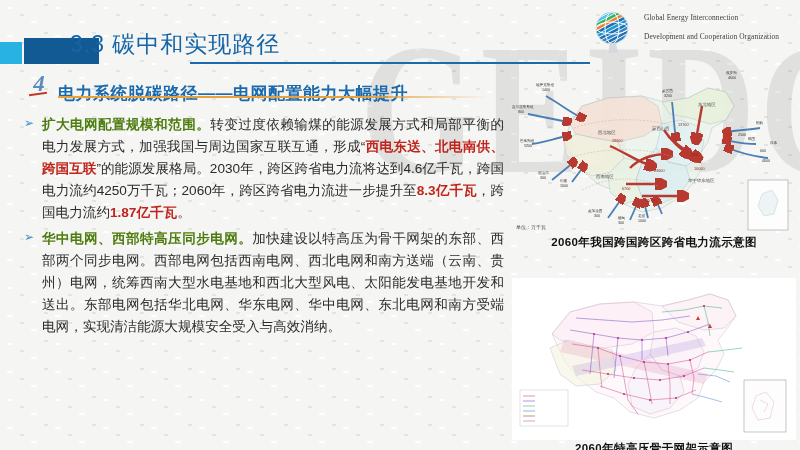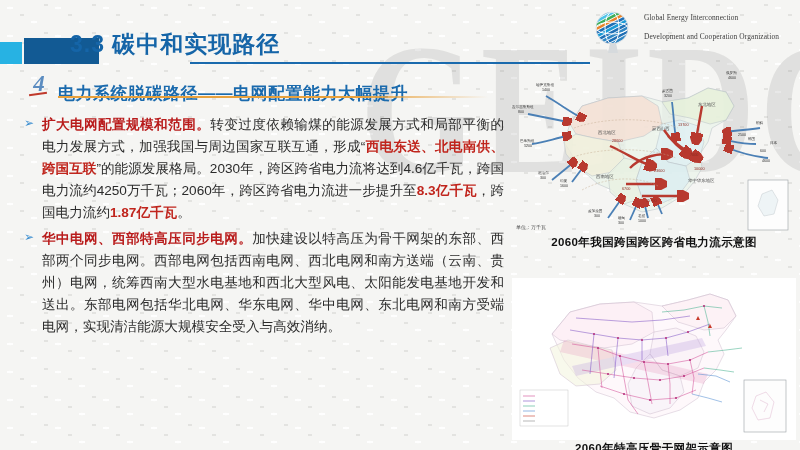--- a/index.html
+++ b/index.html
@@ -34,21 +34,21 @@
   }
 
   .layer{ position:absolute; z-index:3; }
 
   
   #header{ left:0; top:16px; width:800px; height:48px; }
   .tb-sq{ position:absolute; top:26px; width:22px; height:22px; background:#27b2e3; left:0; }
   .tb-rect{ position:absolute; top:22px; left:24px; width:75px; height:26px; background:#125a94; }
   #slide-title{
     position:absolute; left:70px; top:13px;
-    font-size:23px; font-weight:700; color:#1565a8;
+    font-size:23px; font-weight:400; color:#1565a8;
     font-family:"Liberation Sans","DejaVu Sans",sans-serif;
     letter-spacing:1px;
   }
   #title-rule{
     position:absolute; left:190px; top:46px; width:400px; height:2px;
     background:#1a6aad;
   }
 
   
   #subtitle-row{ left:26px; top:70px; width:520px; height:30px; }
@@ -75,21 +75,21 @@
   
   #body{ left:24px; top:114px; width:480px; }
   .bullet{ position:relative; padding-left:18px; margin-bottom:4px; }
   .bmark{
     position:absolute; left:0; top:2px; font-size:12px; color:#3a8dd0;
   }
   .btext{
     font-size:13.6px; line-height:1.62; color:#2b2b2b;
     text-align:justify; letter-spacing:0px;
   }
-  .hi-blue{ color:#b91c1c; font-weight:700; }
+  .hi-blue{ color:#4d7c0f; font-weight:700; }
   .hi-red { color:#c0251d; font-weight:700; }
 
   
   .figure{ z-index:3; }
   #fig-top{ left:512px; top:62px; width:284px; height:200px; }
   #fig-bot{ left:512px; top:278px; width:284px; height:188px; }
   .map-canvas{ position:relative; width:100%; height:172px; overflow:hidden; }
   #fig-bot .map-canvas{ height:162px; }
   .map-cap{
     text-align:center; font-size:11.5px; font-weight:700; color:#111;

